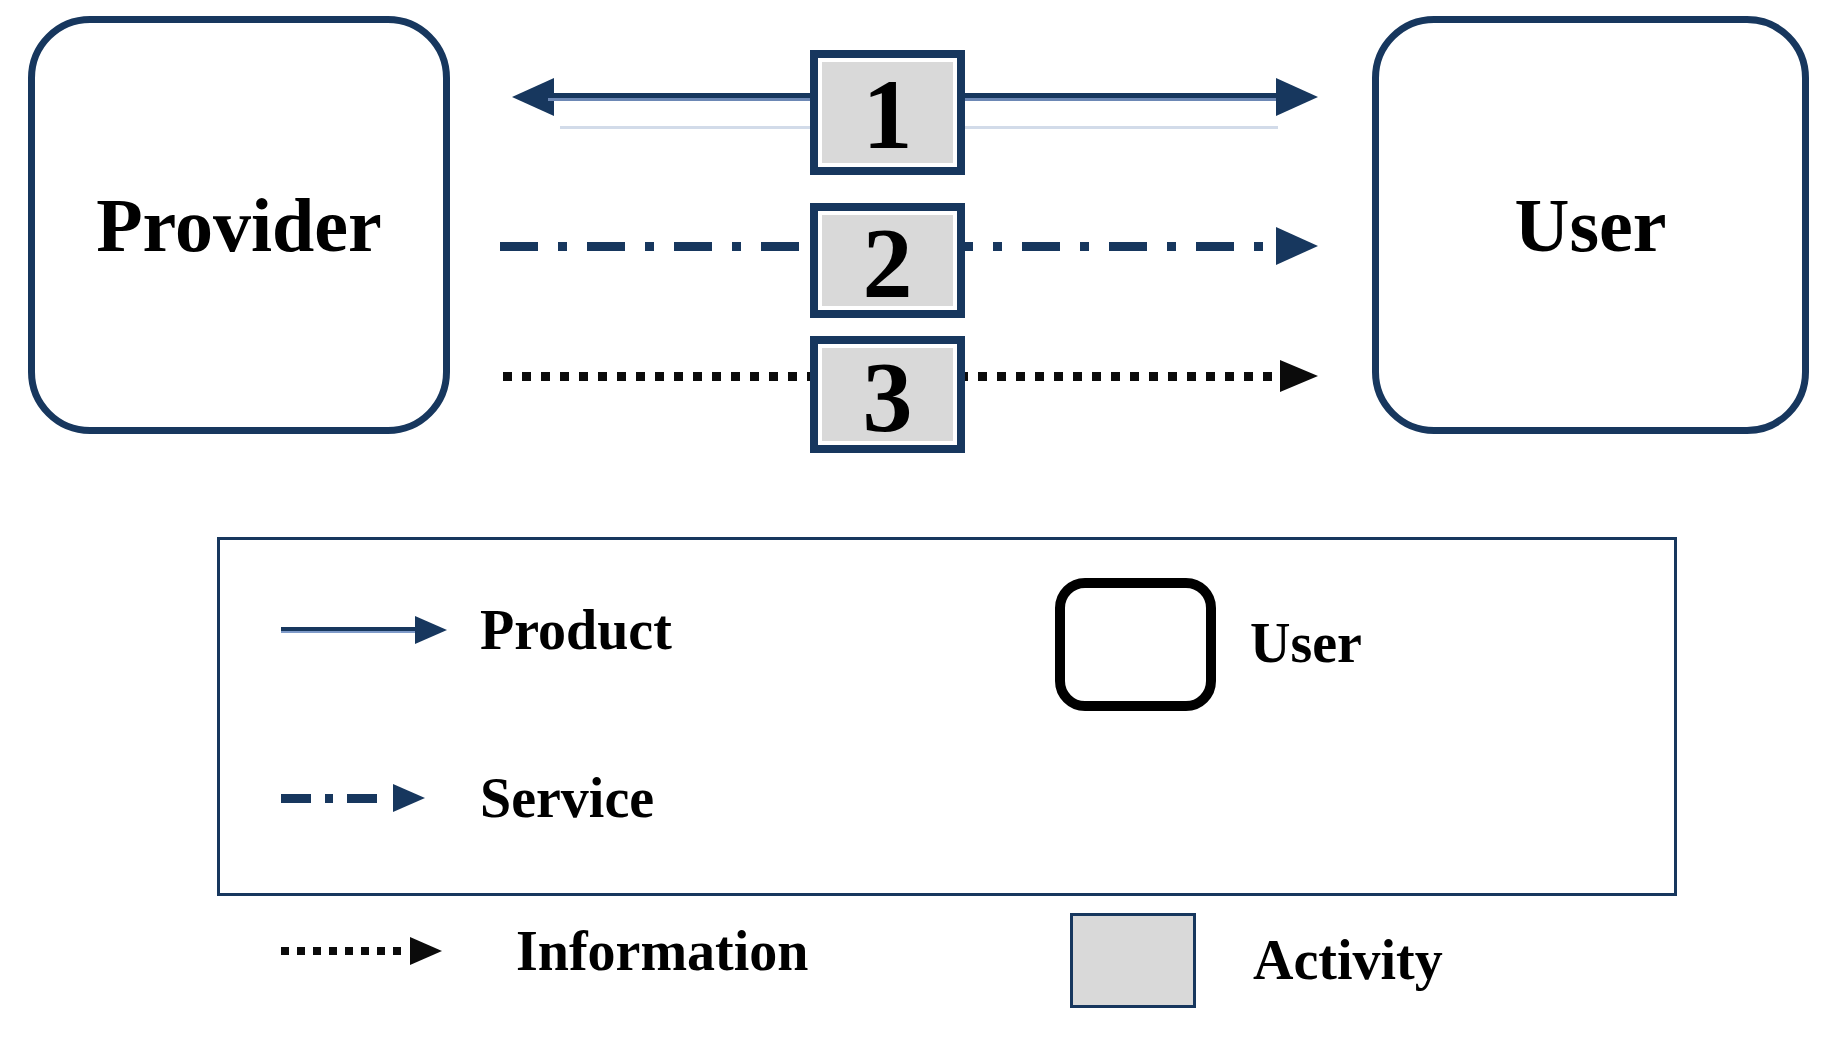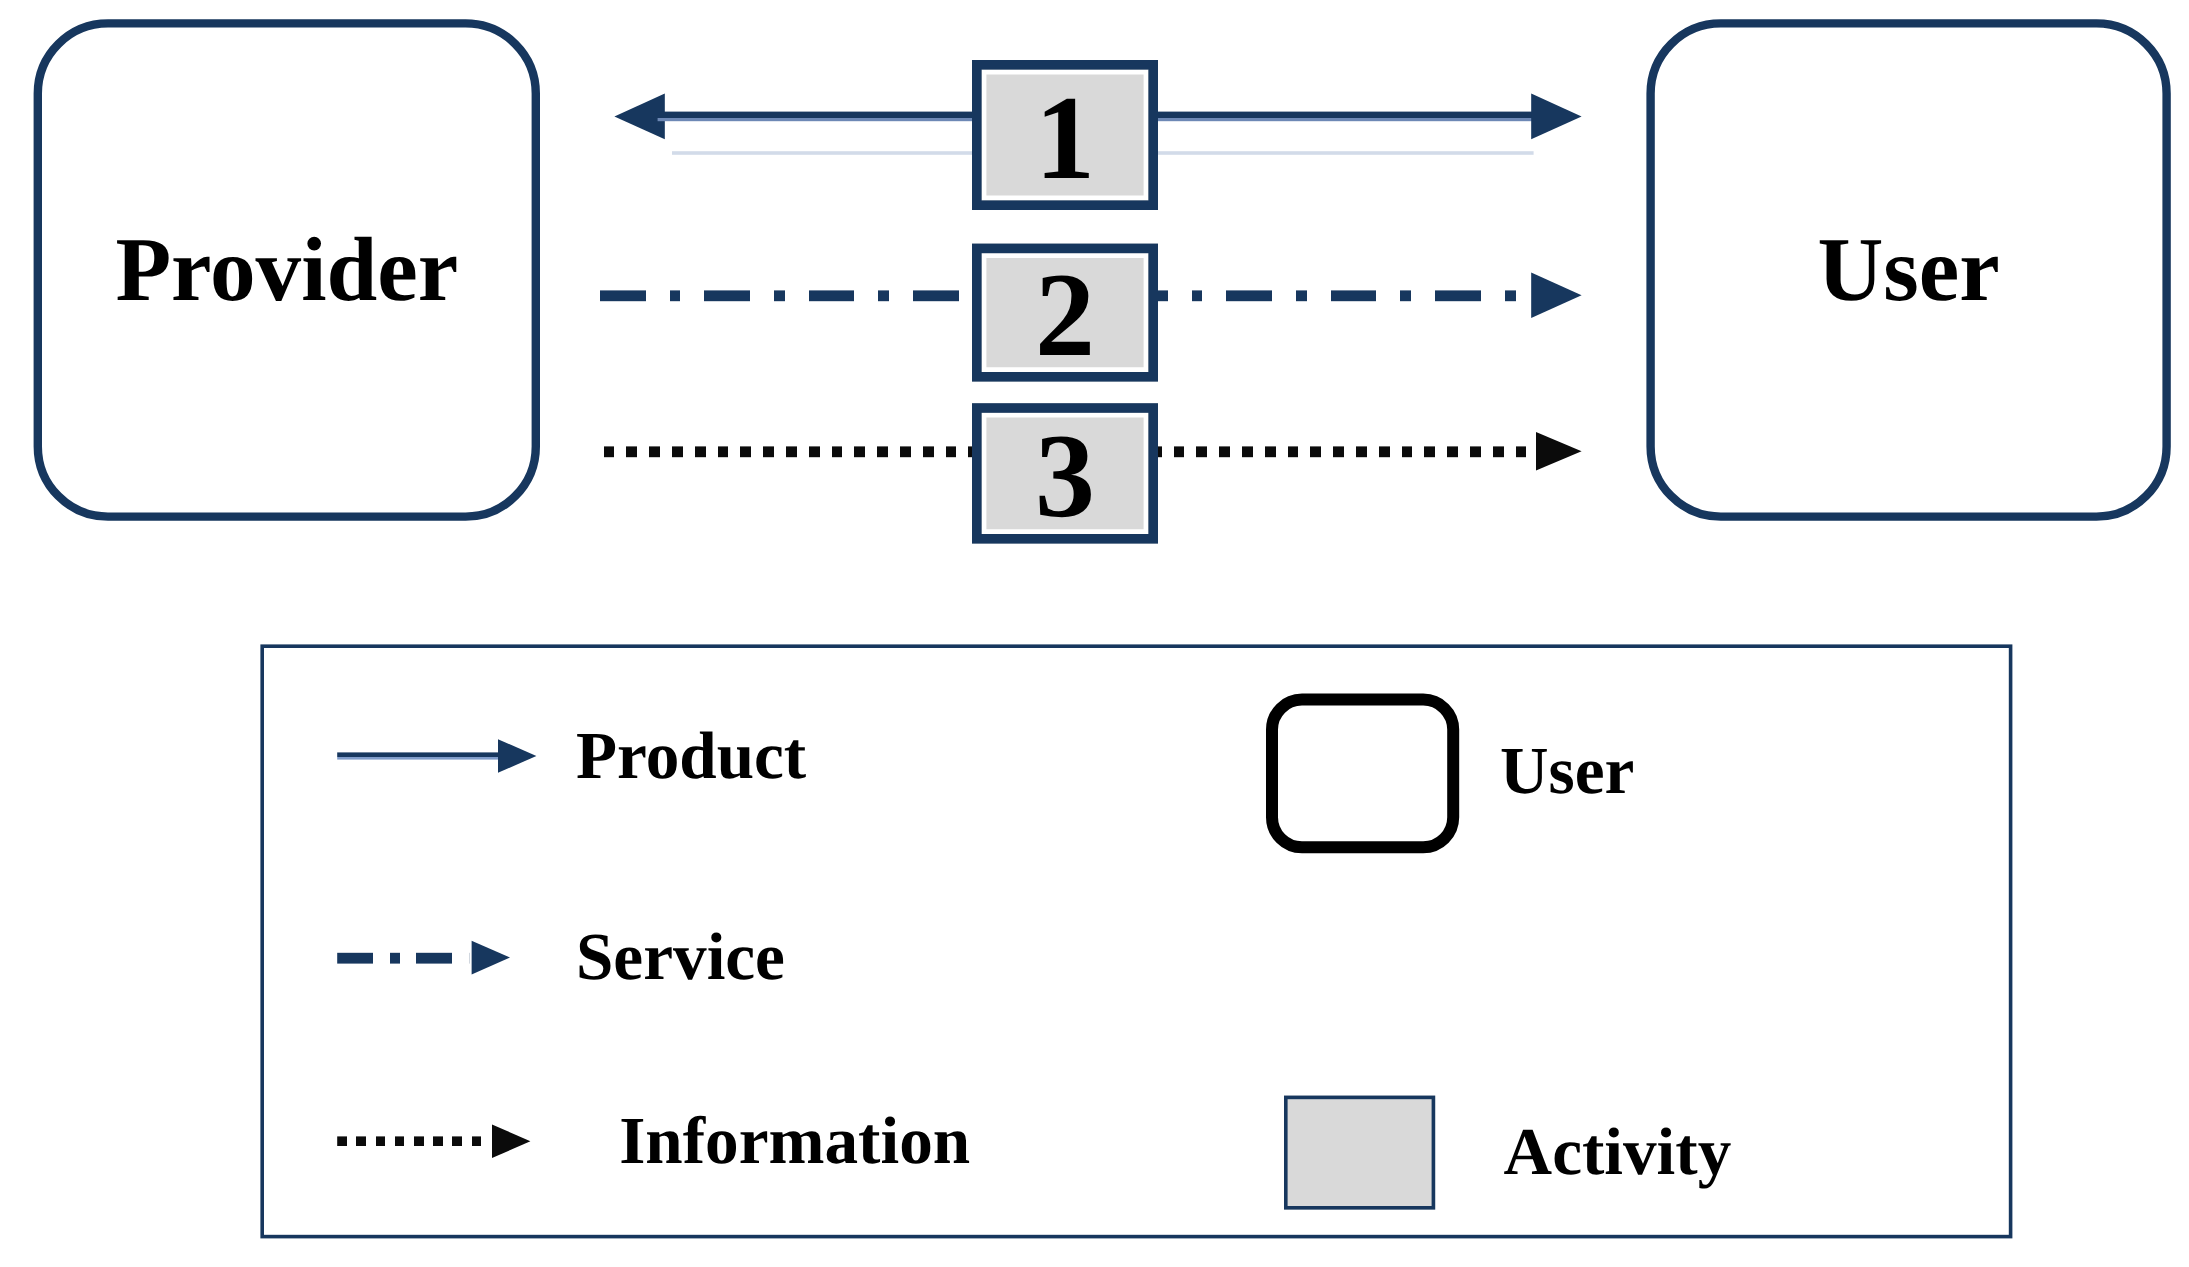--- a/index.html
+++ b/index.html
@@ -39,21 +39,21 @@
   }
   
   .activity-box{
     position:absolute;left:810px;width:155px;box-sizing:border-box;
     background:#D9D9D9;border:8px solid #17375E;box-shadow:inset 0 0 0 4px #ffffff;
     display:flex;align-items:center;justify-content:center;
   }
   .activity-box .num{font-weight:bold;font-size:100px;color:#000;padding-top:4px;}
   
   #legend{
-    position:absolute;left:217px;top:537px;width:1460px;height:495px;
+    position:absolute;left:217px;top:537px;width:1460px;height:359px;
     box-sizing:border-box;border:3px solid #17375E;background:#ffffff;
   }
   .legend-label{
     position:absolute;font-weight:bold;font-size:56px;line-height:56px;color:#000;white-space:nowrap;
   }
   .legend-solid-line{
     position:absolute;height:6px;
     background:linear-gradient(to bottom,#17375E 0 4px,#7f9bc9 4px 6px);
   }
   .legend-dashdot-line{

